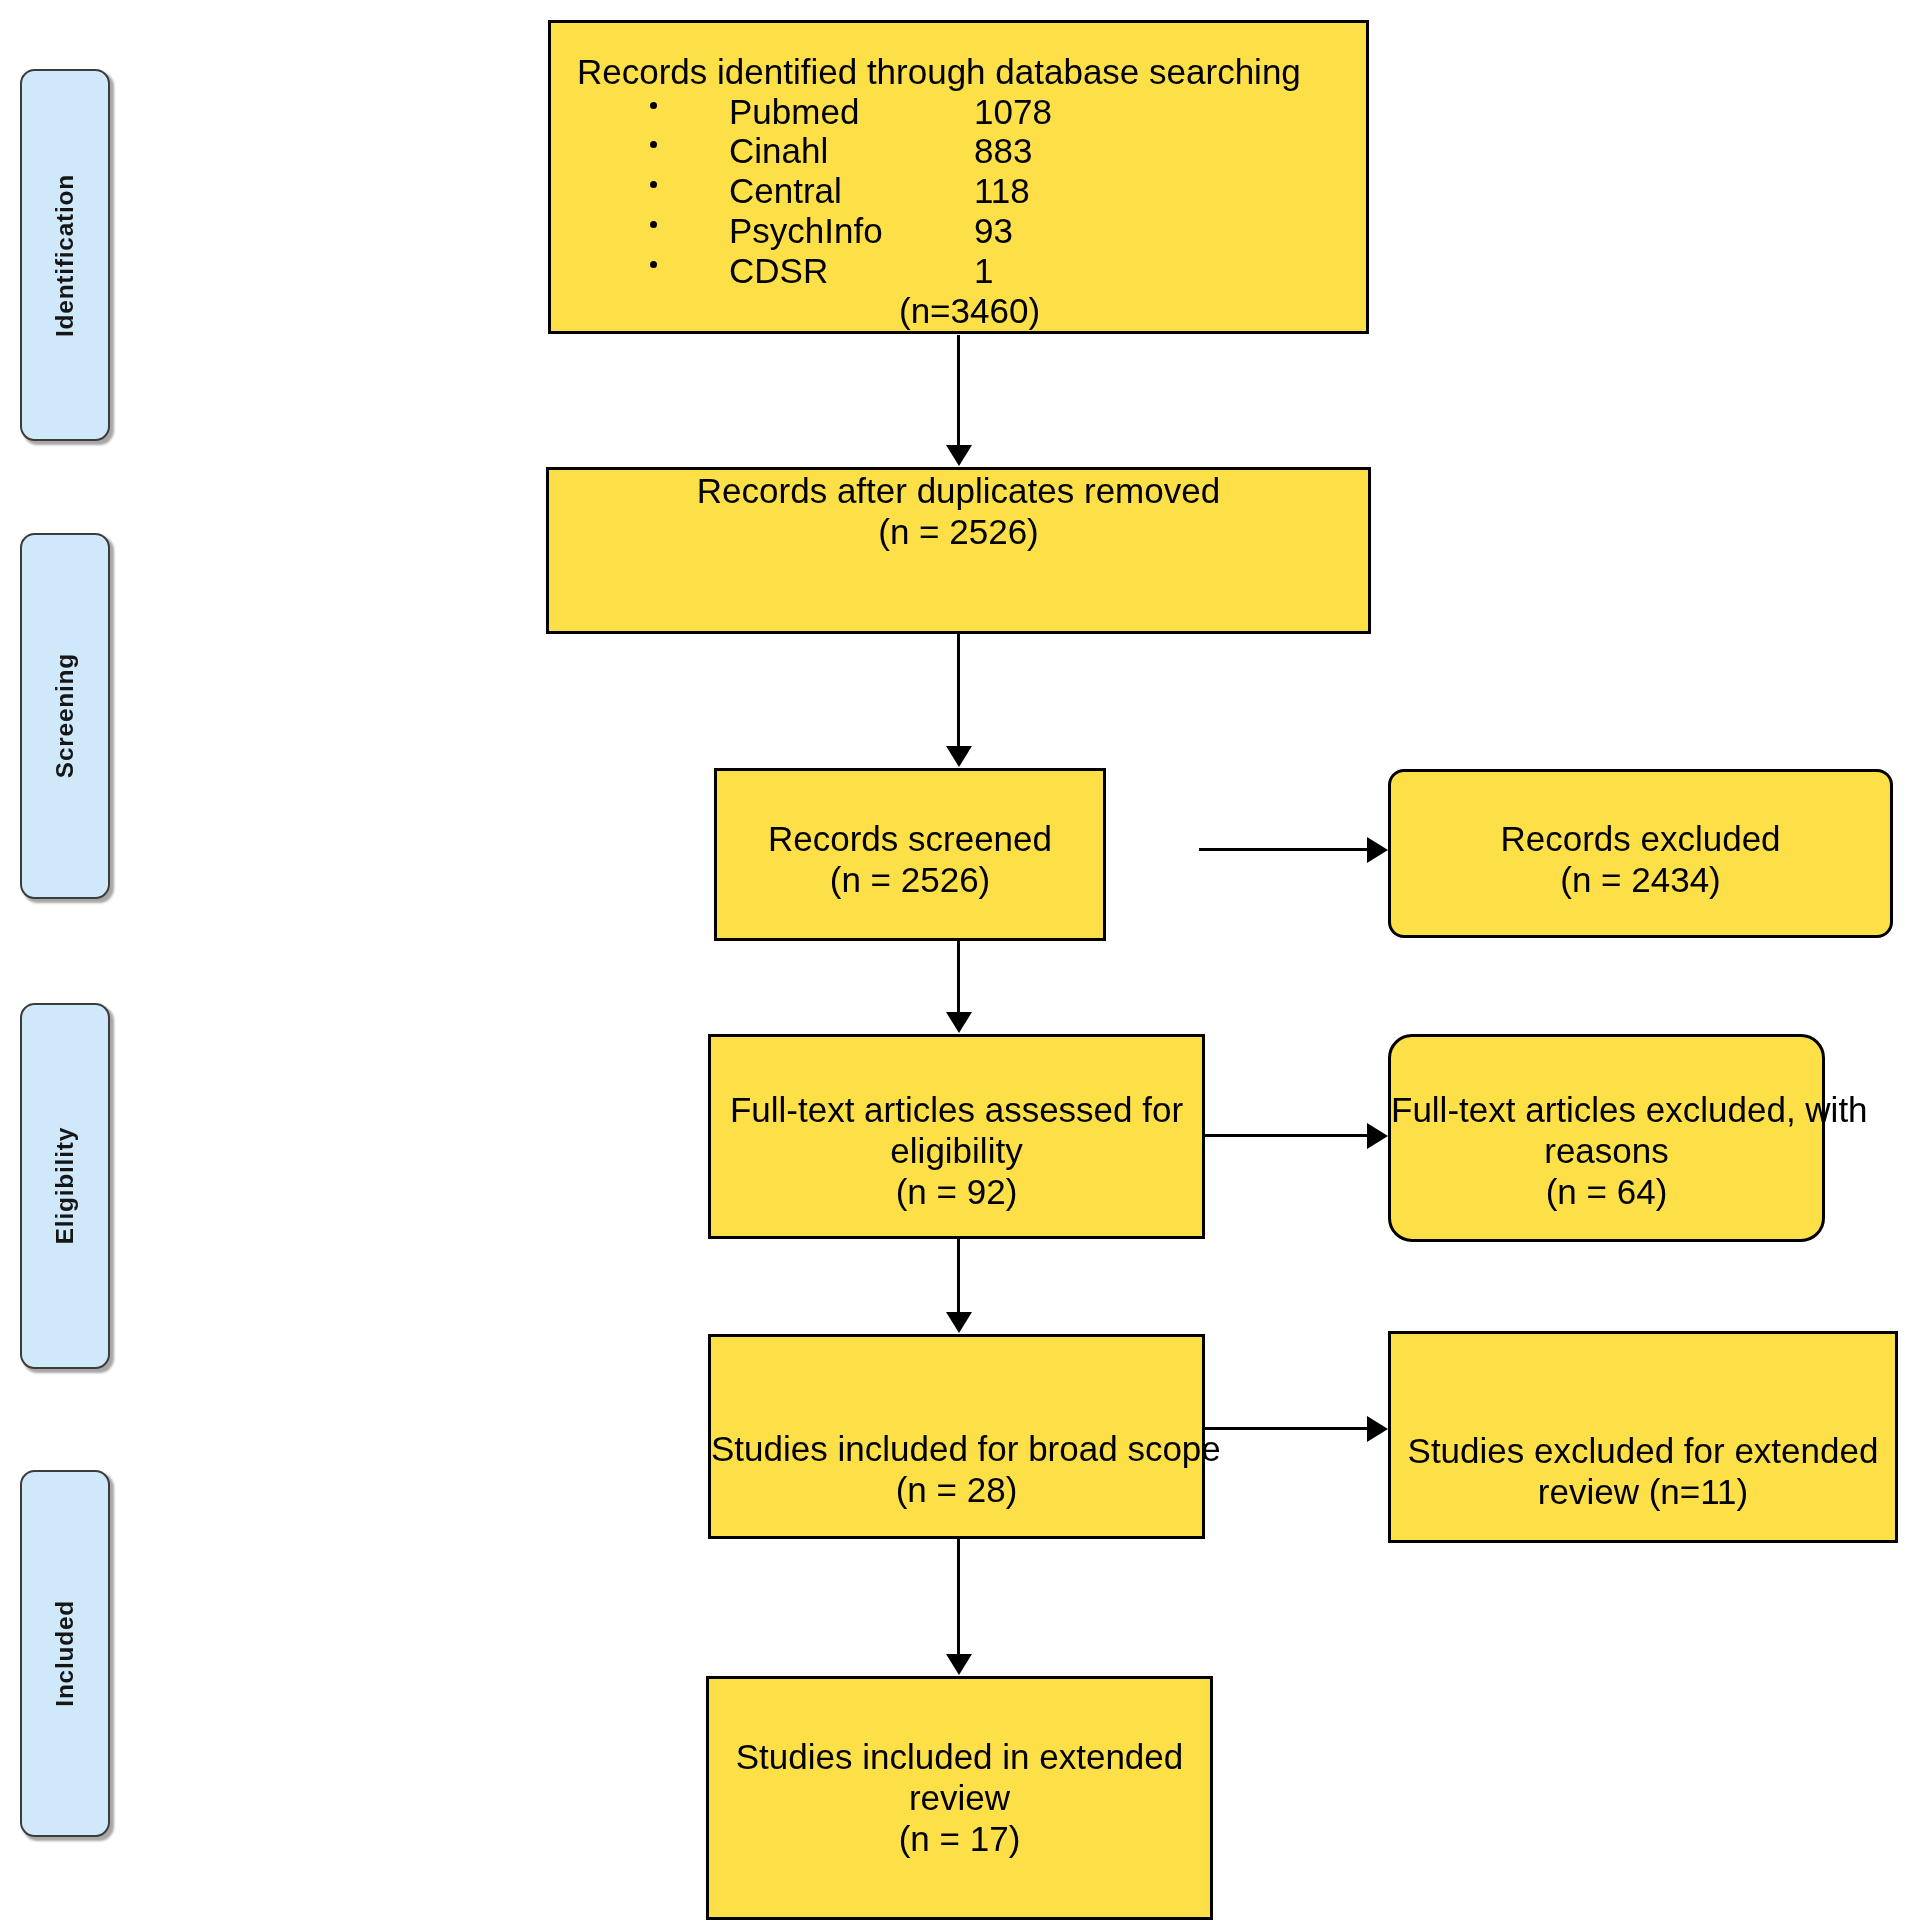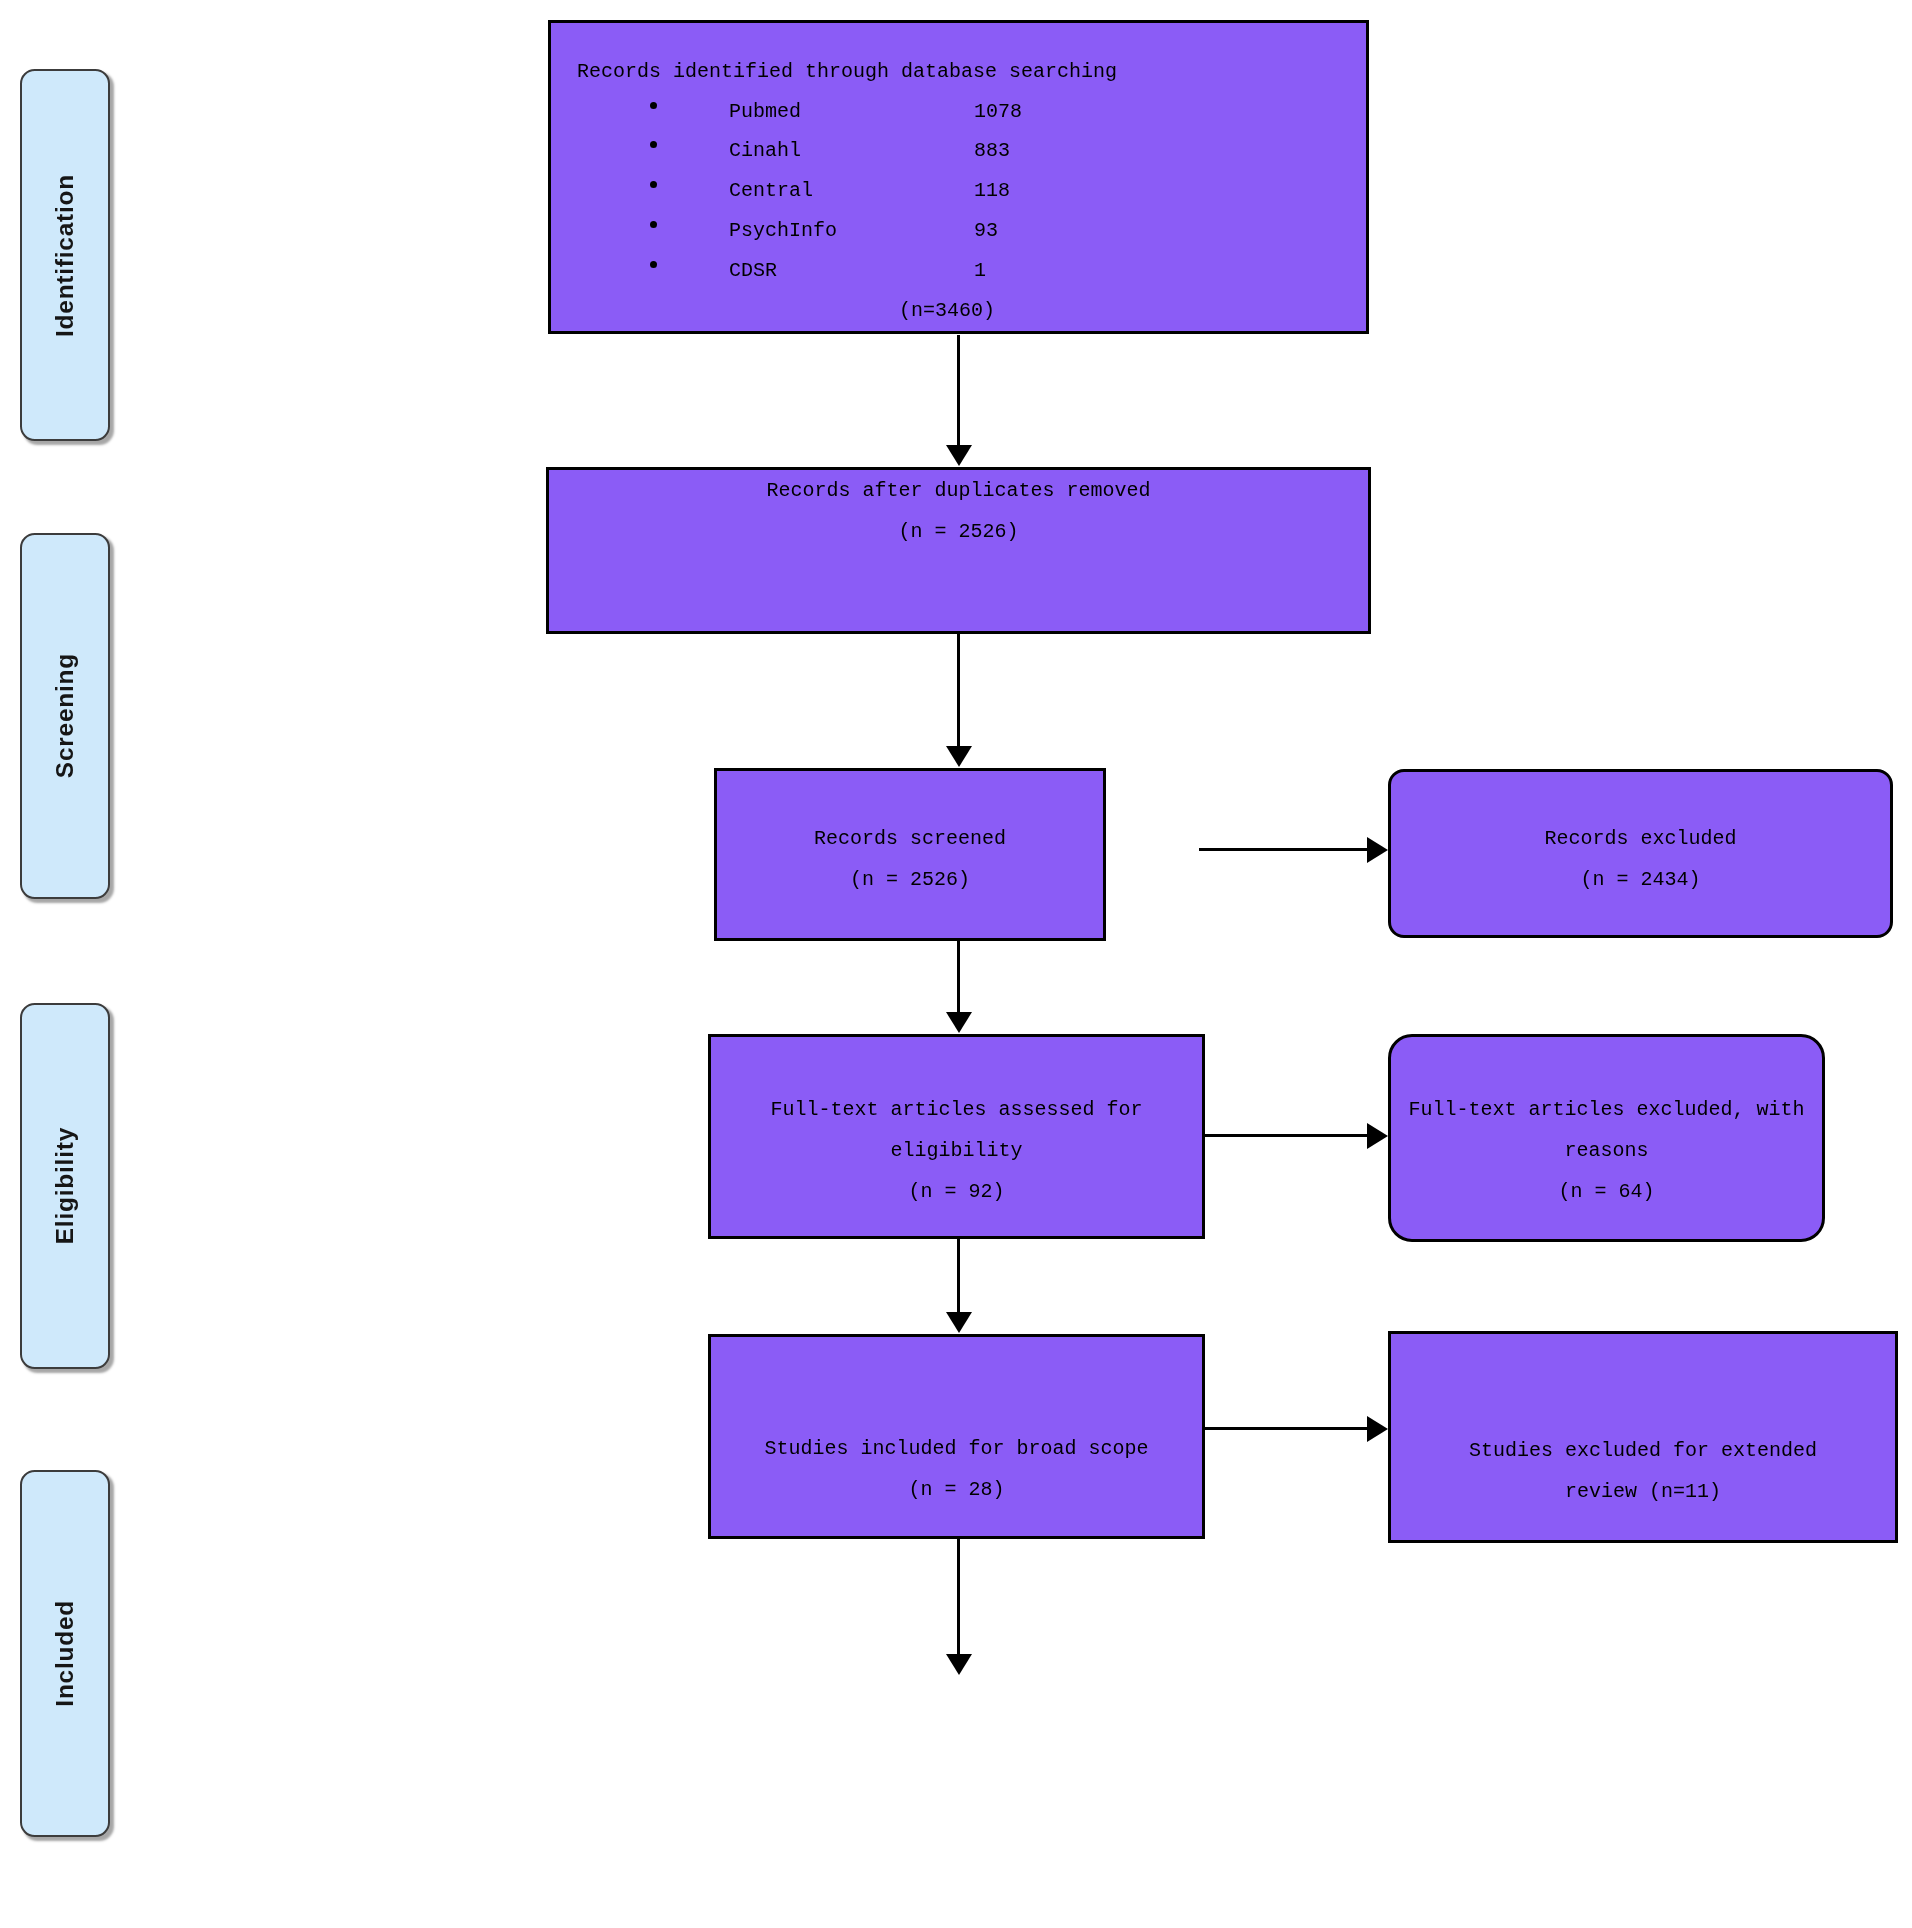--- a/index.html
+++ b/index.html
@@ -42,28 +42,27 @@
     white-space: nowrap;
   }
   .s1 { top: 69px;   height: 372px; }
   .s2 { top: 533px;  height: 366px; }
   .s3 { top: 1003px; height: 366px; }
   .s4 { top: 1470px; height: 367px; }
 
   
   .fbox {
     position: absolute;
-    background: #8b5cf6;
+    background: #fde047;
     border: 3.3px solid var(--box-border, #000000);
     box-sizing: border-box;
     color: #000000;
-    font-size: 20px;
+    font-size: 35px;
     line-height: 41px;
     text-align: center;
-    font-family: Liberation Mono, monospace;
   }
   .b1  { left: 548px;  top: 19.5px;   width: 821px; height: 314px; text-align: left; }
   .b2  { left: 546px;  top: 467px;  width: 825px; height: 167px; }
   .b3  { left: 714px;  top: 768px;  width: 392px;  height: 173px; padding-top: 47px; }
   .b3r { left: 1388px; top: 769px;  width: 505px;  height: 169px; padding-top: 46px; border-radius: 16px; }
   .b4  { left: 708px;  top: 1034px; width: 497px;  height: 205px; padding-top: 52px; }
   .b4r { left: 1388px; top: 1034px; width: 437px;  height: 208px; padding-top: 52px; border-radius: 24px; }
   .b5  { left: 708px;  top: 1334px; width: 497px;  height: 205px; padding-top: 91px; }
   .b5r { left: 1388px; top: 1331px; width: 510px;  height: 212px; padding-top: 96px; }
   .b6  { left: 706px;  top: 1676px; width: 507px;  height: 244px; padding-top: 57px; }
@@ -200,20 +199,25 @@
   <div class="fbox b5">
     <div class="line">Studies included for broad scope</div>
     <div class="line">(n = 28)</div>
   </div>
 
   <div class="fbox b5r">
     <div class="line">Studies excluded for extended</div>
     <div class="line">review (n=11)</div>
   </div>
 
+  <div class="fbox b6">
+    <div class="line">Studies included in extended</div>
+    <div class="line">review</div>
+    <div class="line">(n = 17)</div>
+  </div>
 
   <div class="varrow a1">
     <div class="head-down"></div>
   </div>
   <div class="varrow a2">
     <div class="head-down"></div>
   </div>
   <div class="varrow a3">
     <div class="head-down"></div>
   </div>

